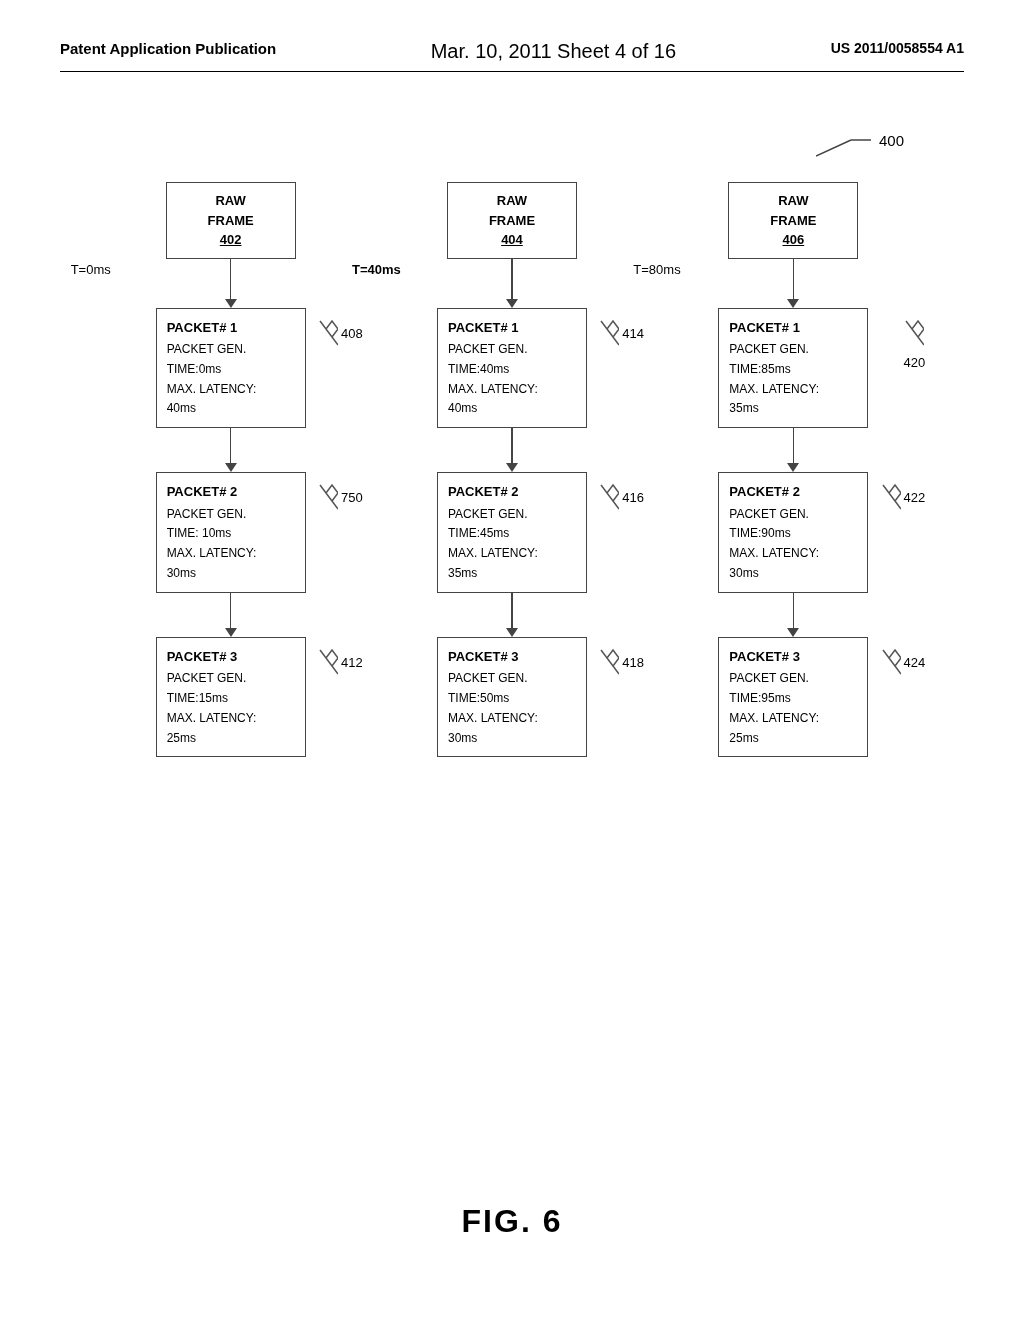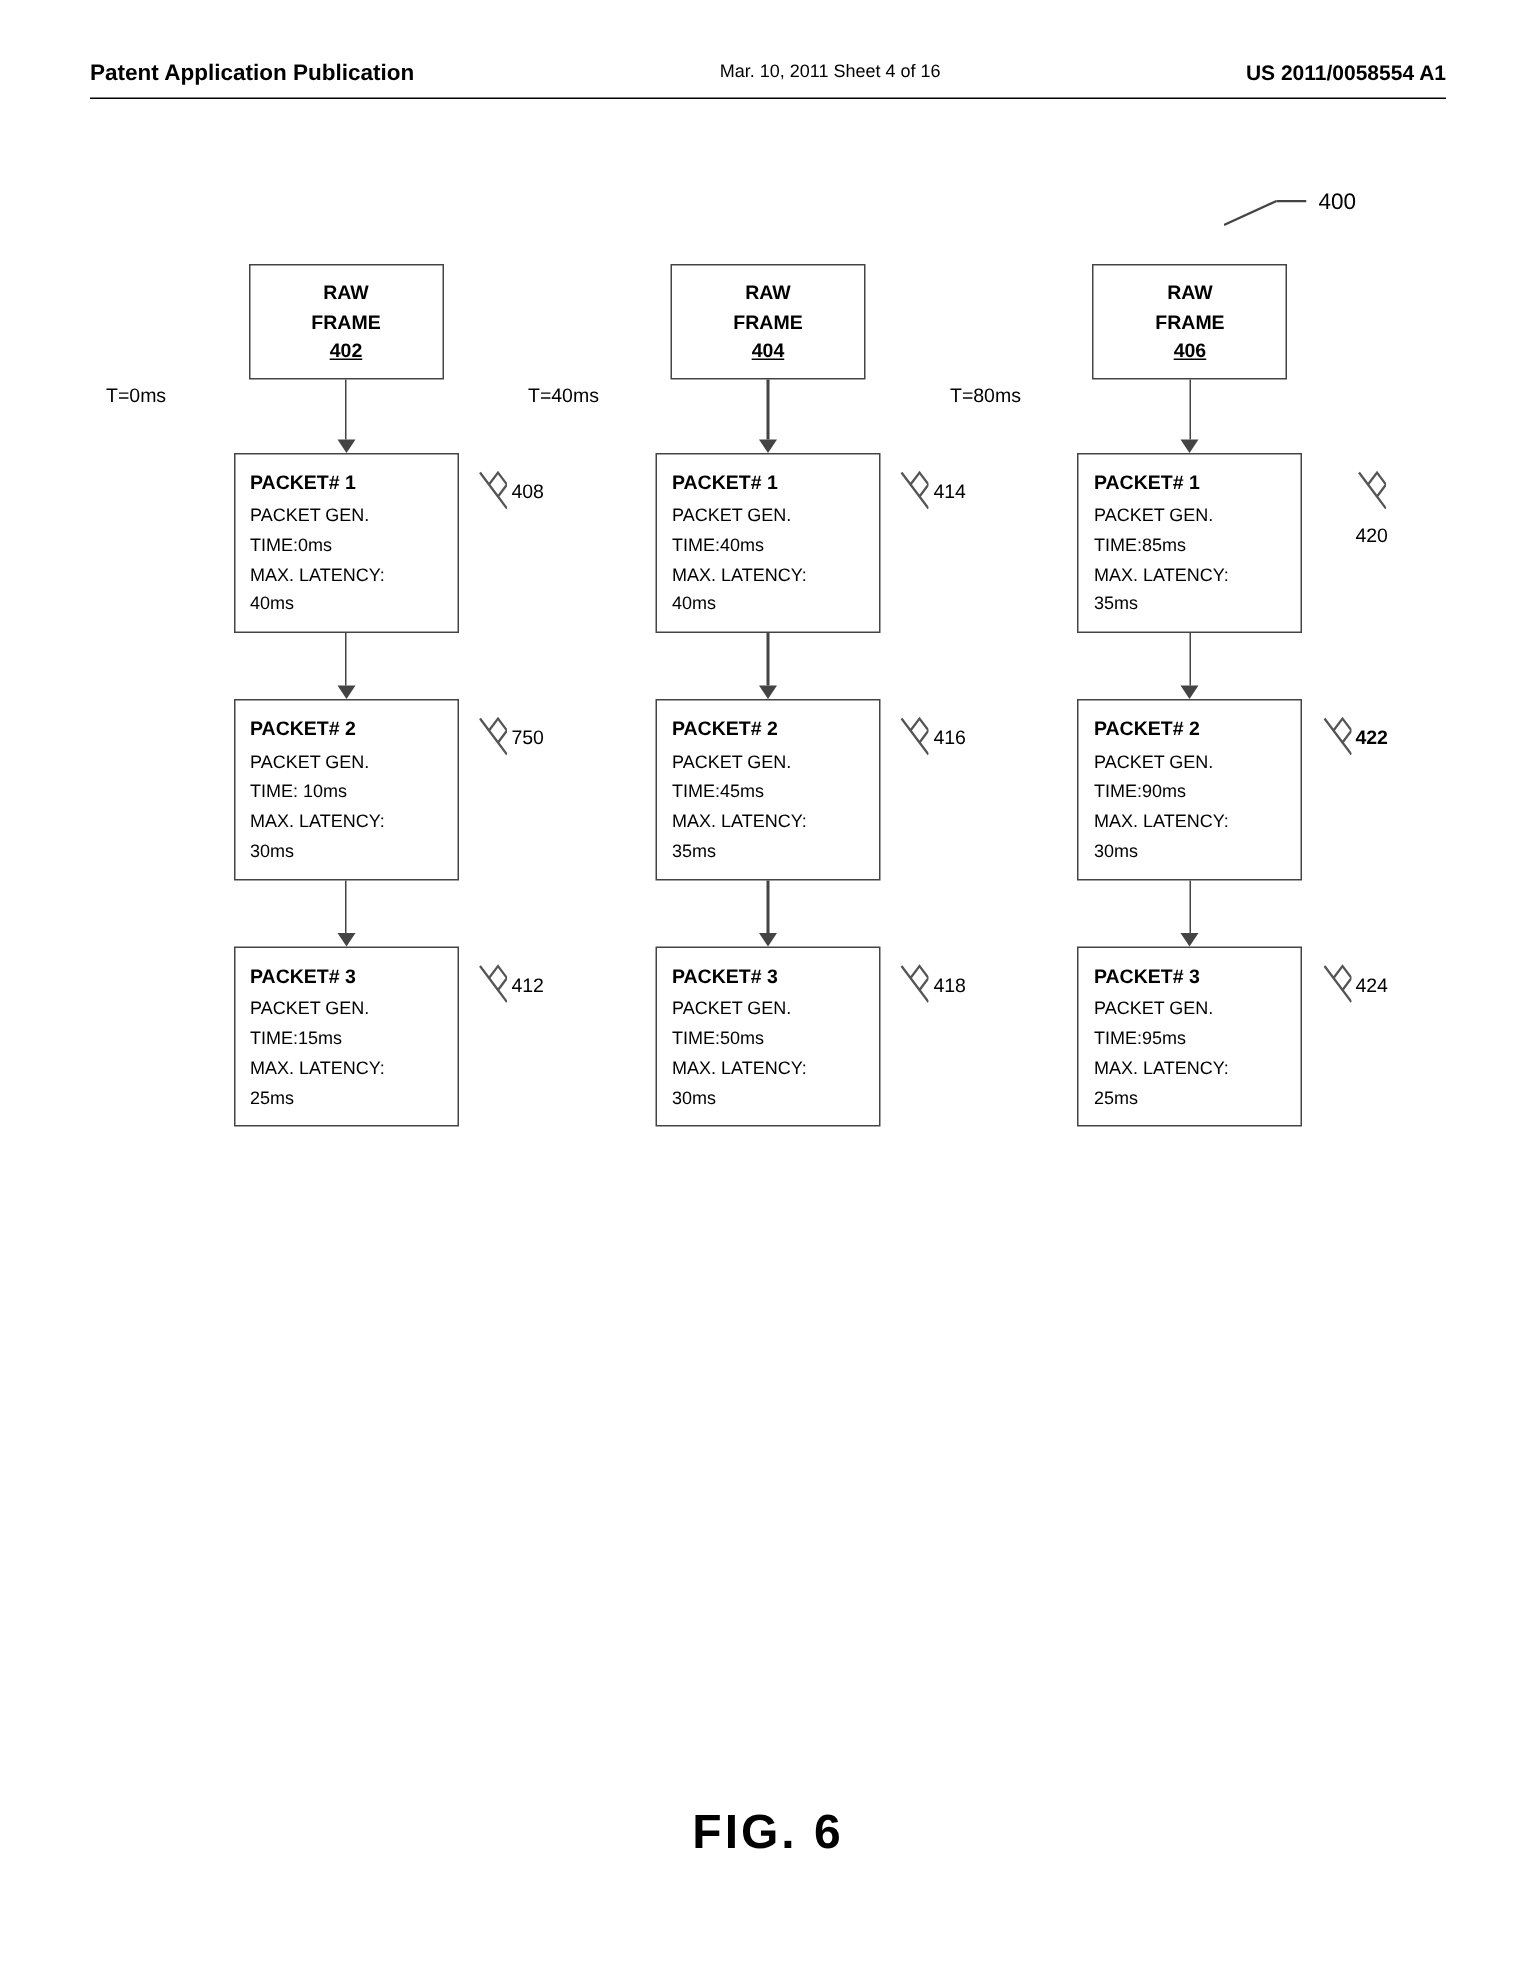--- a/index.html
+++ b/index.html
@@ -25,21 +25,21 @@
       justify-content: space-between;
       align-items: flex-start;
       border-bottom: 1px solid #000;
       padding-bottom: 8px;
     }
     .header-left {
       font-size: 15px;
       font-weight: bold;
     }
     .header-center {
-      font-size: 12px;
+      font-size: 20px;
       text-align: center;
     }
     .header-right {
       font-size: 14px;
       font-weight: bold;
     }
 
     
     .diagram-area {
       position: relative;
@@ -178,21 +178,21 @@
             <div style="font-weight:bold;font-size:13px;margin-bottom:2px;">PACKET# 3</div>
             <div style="white-space:pre-line;font-size:12px;">PACKET GEN.
 TIME:15ms</div>
             <div style="white-space:pre-line;font-size:12px;">MAX. LATENCY:
 25ms</div>
           </div>
         </div>
 
         <div style="display:flex;flex-direction:column;align-items:center;position:relative;width:210px;">
 
-          <div style="position:absolute;left:-55px;top:90px;font-size:13px;font-weight:normal;">T=40ms</div>
+          <div style="position:absolute;left:-55px;top:90px;font-size:13px;font-weight:bold;">T=40ms</div>
 
           <div class="raw-frame" style="margin-top:10px;">
             <div style="white-space:pre-line;">RAW
 FRAME</div>
             <div style="text-decoration:underline;">404</div>
           </div>
 
           <div class="vert-arrow">
             <div class="vert-line" style="height:40px;"></div>
             <div class="arrowhead"></div>
@@ -283,21 +283,21 @@
           <div class="vert-arrow">
             <div class="vert-line" style="height:35px;"></div>
             <div class="arrowhead"></div>
           </div>
 
           <div class="pkt-card">
             <div style="position:absolute;right:-58px;top:10px;display:flex;align-items:center;gap:3px;">
               <svg width="20" height="30">
                   <polyline points="2,2 8,10 14,2 20,10 14,18 8,10 14,18 20,26" fill="none" stroke="#555" stroke-width="1.5"></polyline>
                 </svg>
-              <span style="font-size:13px;font-weight:bold;">422</span>
+              <span style="font-size:13px;">422</span>
             </div>
             <div style="font-weight:bold;font-size:13px;margin-bottom:2px;">PACKET# 2</div>
             <div style="white-space:pre-line;font-size:12px;">PACKET GEN.
 TIME:90ms</div>
             <div style="white-space:pre-line;font-size:12px;">MAX. LATENCY:
 30ms</div>
           </div>
 
           <div class="vert-arrow">
             <div class="vert-line" style="height:35px;"></div>

